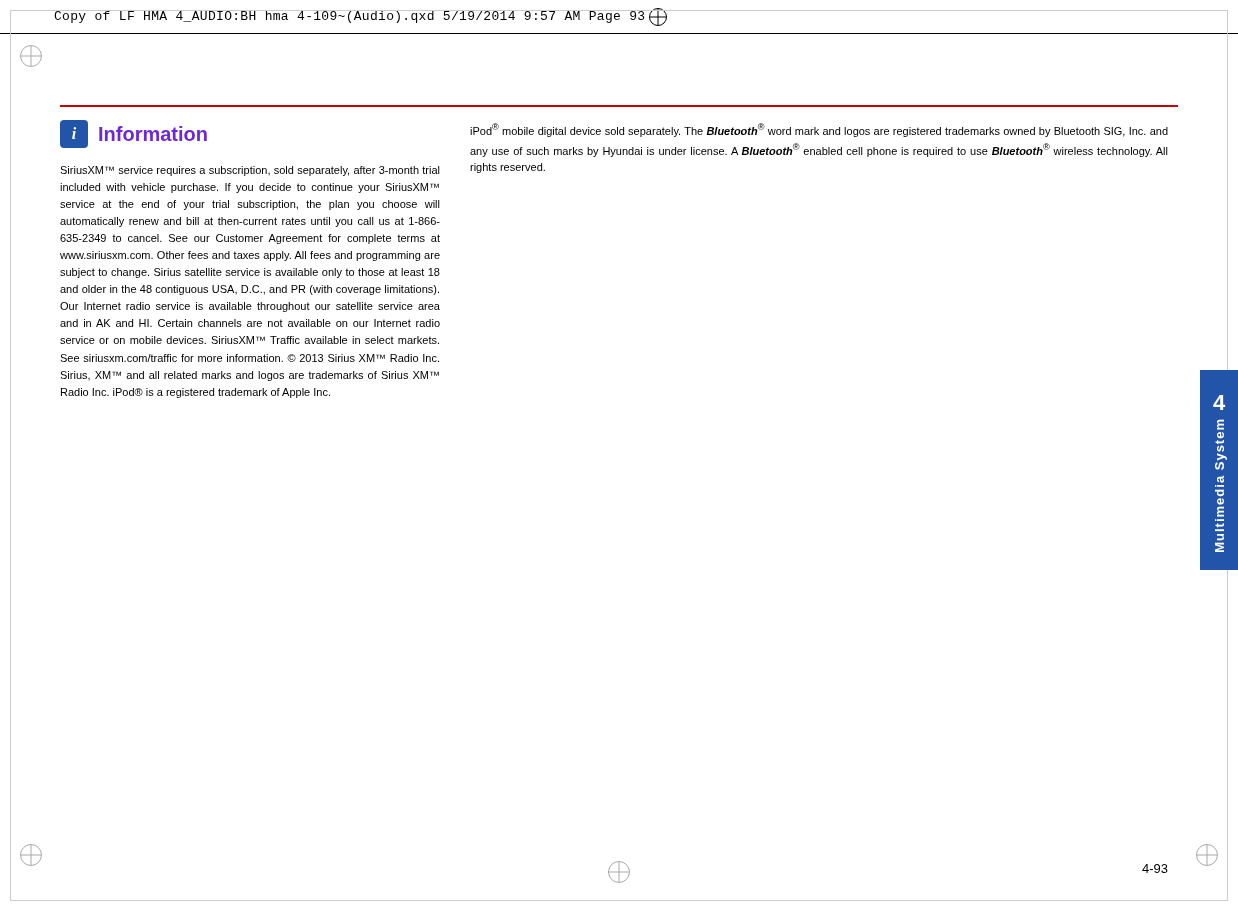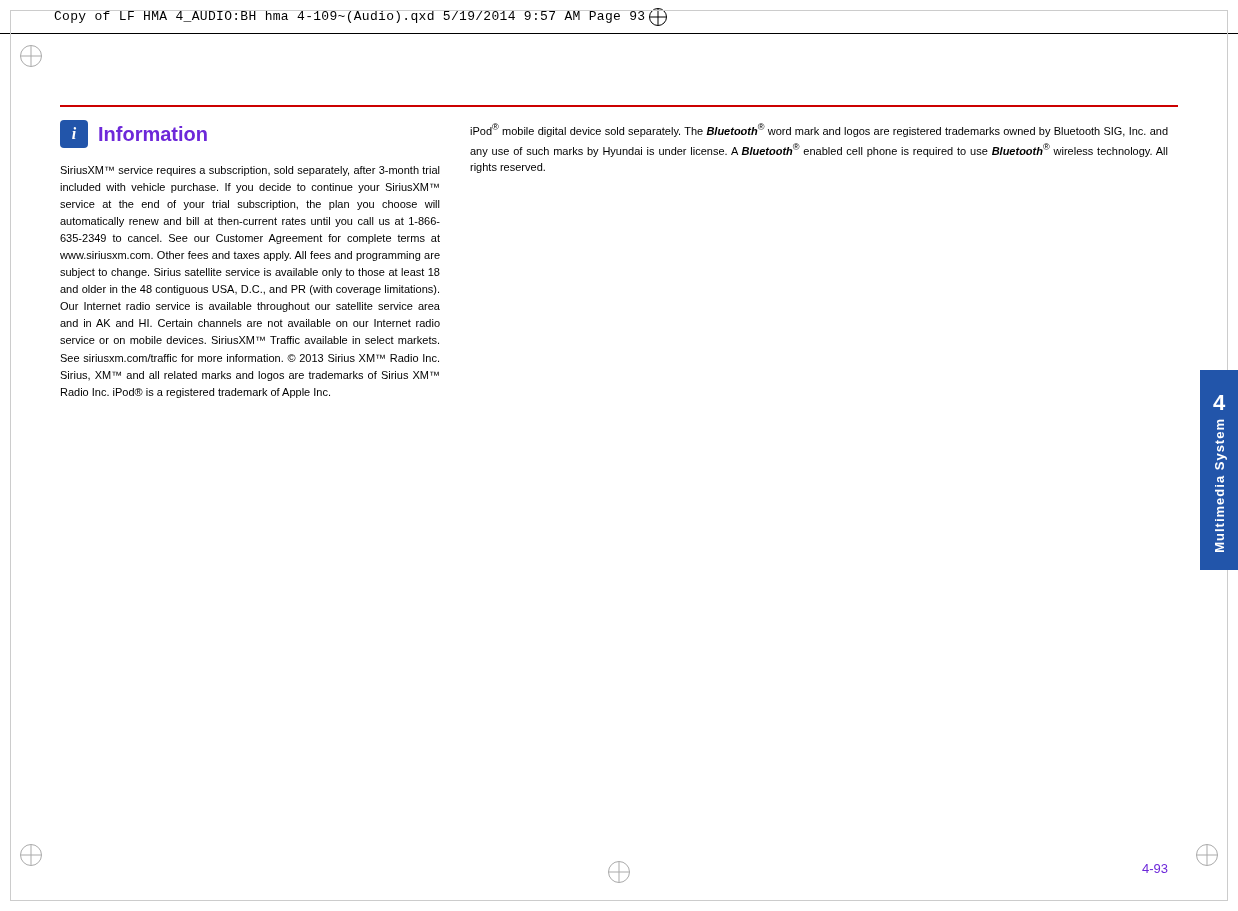--- a/index.html
+++ b/index.html
@@ -196,21 +196,21 @@
       font-style: italic;
       font-weight: bold;
     }
 
     
     .page-number {
       position: absolute;
       bottom: 35px;
       right: 70px;
       font-size: 13px;
-      color: #6d28d9;
+      color: #000000;
     }
 
     
     .reg-mark {
       position: absolute;
       width: 22px;
       height: 22px;
       border-radius: 50%;
       border: 1px solid #aaa;
       display: flex;

